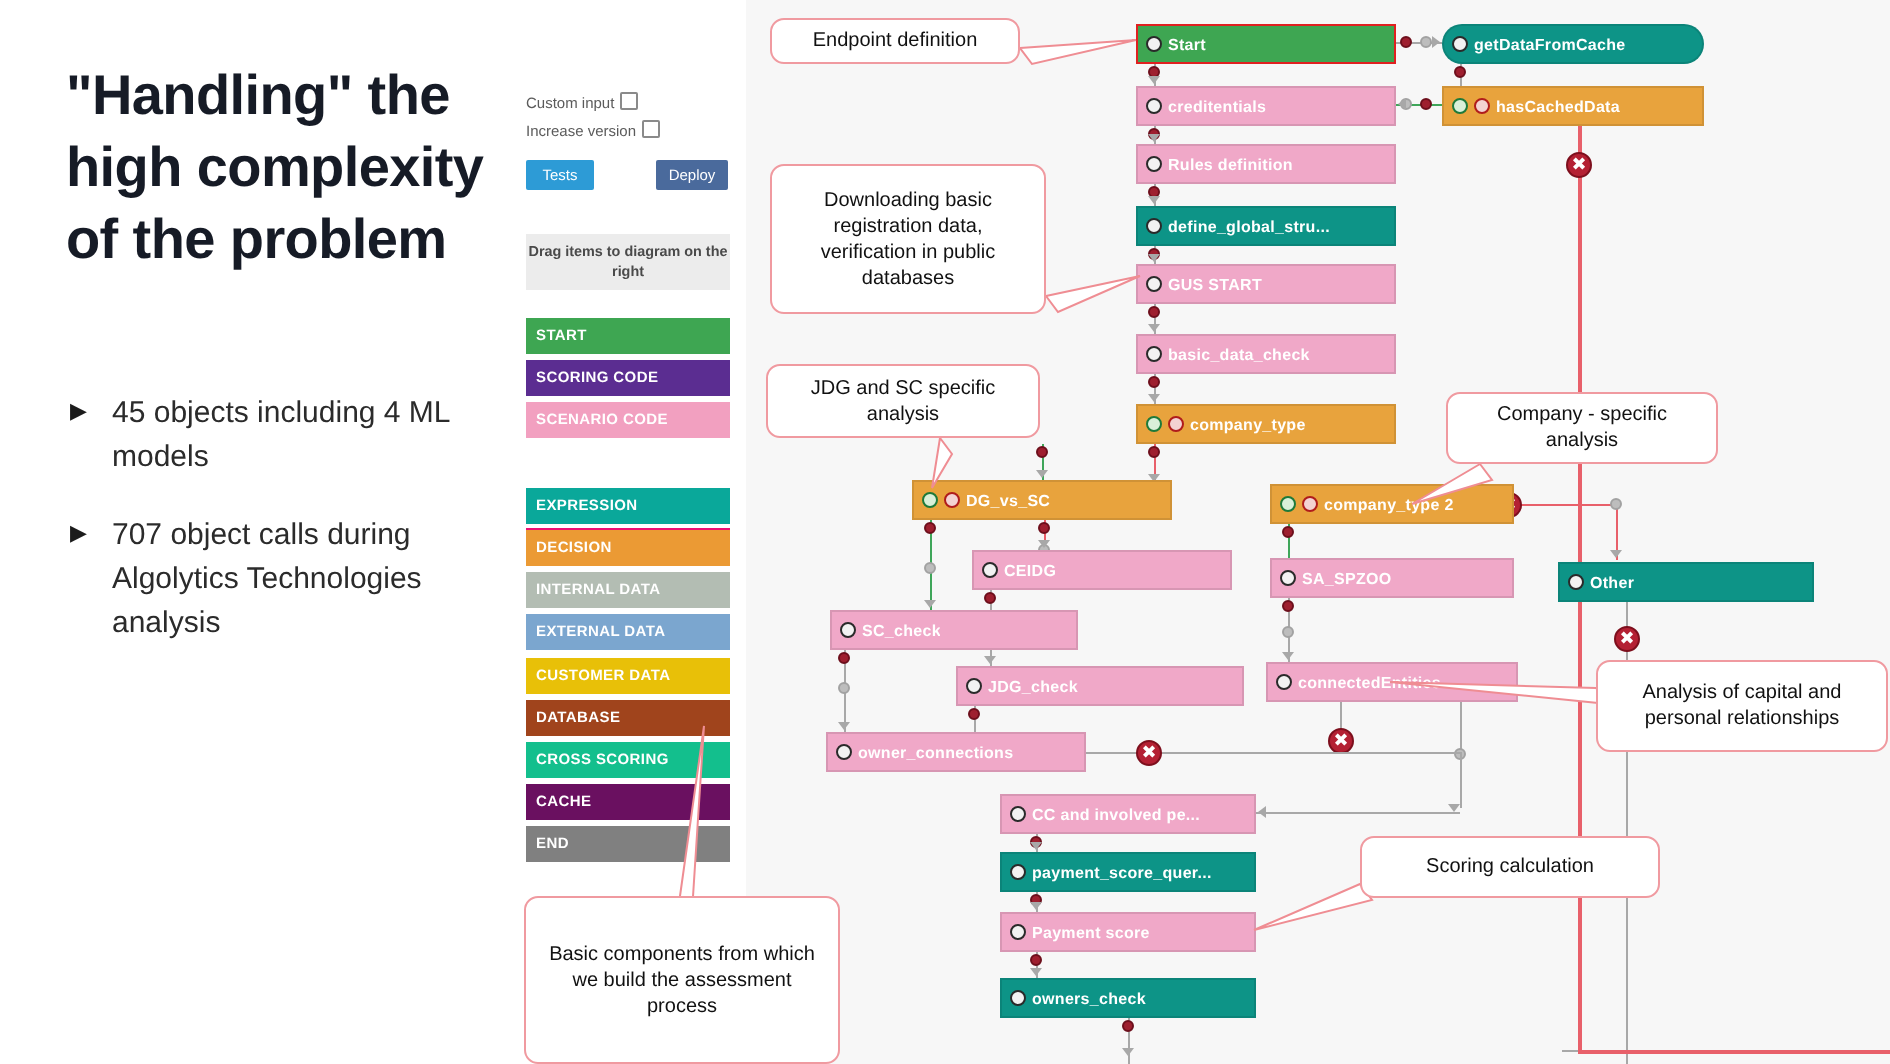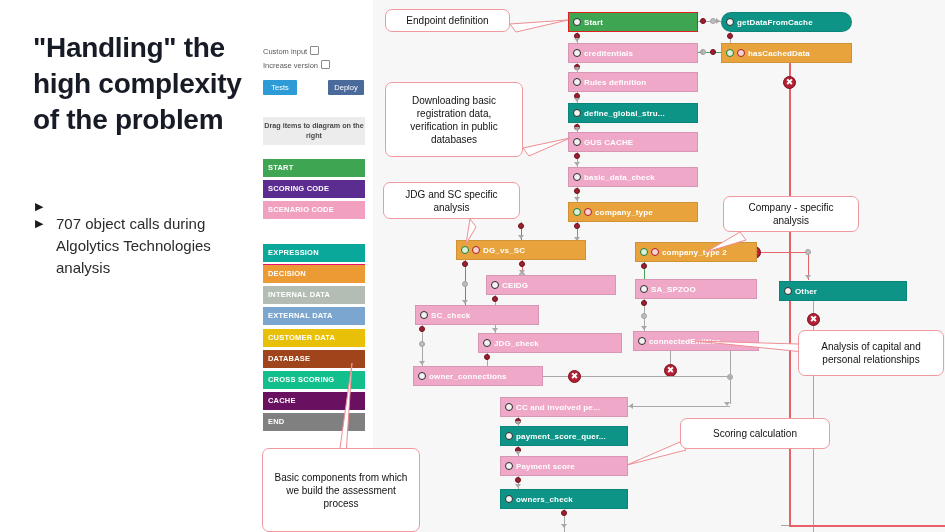--- a/index.html
+++ b/index.html
@@ -79,20 +79,21 @@
   .leader svg{display:block;overflow:visible;}
 </style>
 </head>
 <body>
 
 <div id="slide-text">
   <div id="slide-title">"Handling" the high complexity of the problem</div>
   <div id="bullets">
     <div class="bullet">
       <span class="tri">▶</span>
+      <span>45 objects including 4 ML models</span>
     </div>
     <div class="bullet">
       <span class="tri">▶</span>
       <span>707 object calls during Algolytics Technologies analysis</span>
     </div>
   </div>
 </div>
 
 <div id="app">
 
@@ -245,21 +246,21 @@
         <div class="node" style="left: 195px; top: 72px; width: 130px; background: rgb(240, 168, 200);">
           <span class="dot"></span>
           <span class="lbl">Rules definition</span>
         </div>
         <div class="node" style="left: 195px; top: 103px; width: 130px; background: rgb(13, 148, 135);">
           <span class="dot"></span>
           <span class="lbl">define_global_stru...</span>
         </div>
         <div class="node" style="left: 195px; top: 132px; width: 130px; background: rgb(240, 168, 200);">
           <span class="dot"></span>
-          <span class="lbl">GUS CACHE</span>
+          <span class="lbl">GUS START</span>
         </div>
         <div class="node" style="left: 195px; top: 167px; width: 130px; background: rgb(240, 168, 200);">
           <span class="dot"></span>
           <span class="lbl">basic_data_check</span>
         </div>
         <div class="node" style="left: 195px; top: 202px; width: 130px; background: rgb(232, 163, 61);">
           <span class="dot g"></span>
           <span class="dot r"></span>
           <span class="lbl">company_type</span>
         </div>

